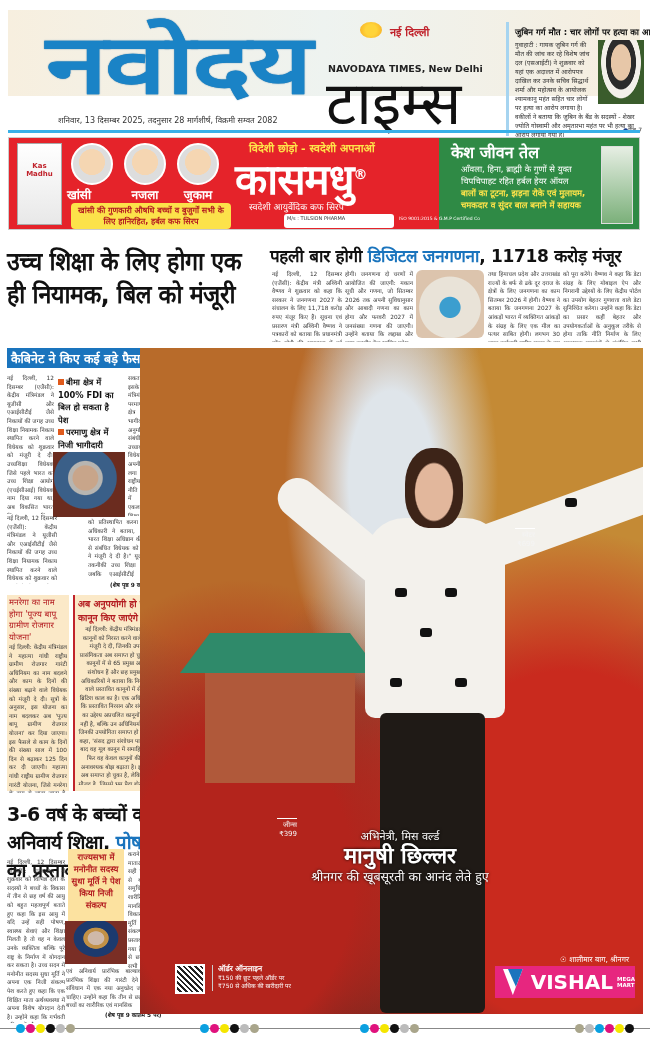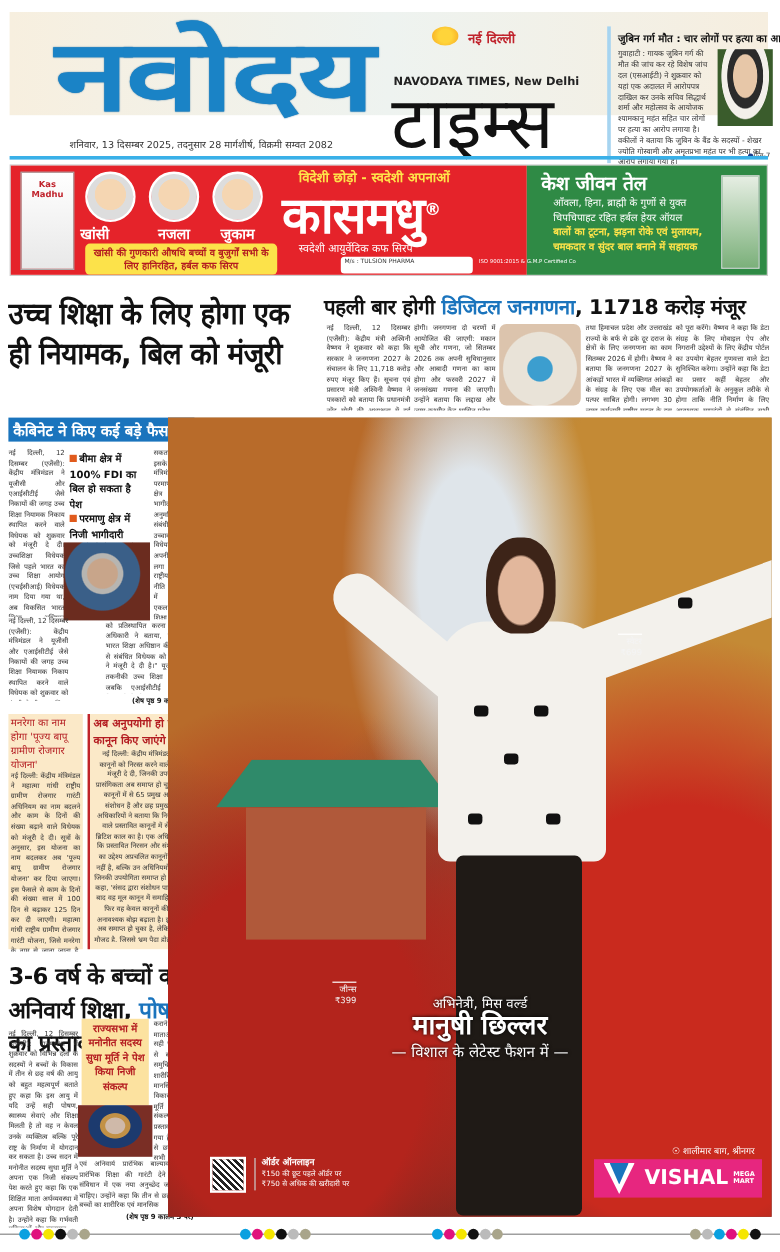--- a/index.html
+++ b/index.html
@@ -15,21 +15,21 @@
 .ear{position:absolute;left:498px;top:12px;width:142px;height:114px;border-left:3px solid #a6d4f0;padding:4px 4px 0 6px}
 .ear-h{font-size:8.5px;font-weight:bold;color:#111;white-space:nowrap}
 .ear-body{font-size:6.3px;line-height:9px;color:#333;margin-top:3px}
 .ear-photo{float:right;width:46px;height:64px;margin:0 0 2px 4px;background:radial-gradient(ellipse at 50% 35%,#e7c7a8 0 30%,#2b2b2b 32% 45%,#f3f0ea 47% 60%,#3a5c2c 62%)}
 .ear-ref{position:absolute;right:6px;bottom:2px;font-size:6px;color:#333}
 .ear-ref:before{content:"\25CF ";color:#1c3e8c}
 .rule{position:absolute;left:8px;width:632px;height:3px;background:#39b0e8}
 .ad1{position:absolute;left:8px;top:137px;width:632px;height:93px;display:flex;border:1px solid #ccc}
 .ad1-red{position:relative;width:430px;height:100%;background:#e5232a;overflow:hidden}
 .ad1-green{position:relative;flex:1;height:100%;background:#2f8a45;padding:3px 6px}
-.box{position:absolute;left:8px;top:5px;width:45px;height:82px;background:linear-gradient(#fff,#e8e8e8);border:1px solid #aaa;font-size:7px;color:#c0232c;font-weight:bold;text-align:center;padding-top:6px}
+.box{position:absolute;left:8px;top:5px;width:45px;height:82px;background:linear-gradient(#fff,#e8e8e8);border:1px solid #aaa;font-size:7px;color:#c0232c;font-weight:bold;text-align:center;padding-top:18px}
 .kid{position:absolute;top:5px;width:42px;height:42px;border-radius:50%;background:radial-gradient(circle at 50% 45%,#f5d6b2 0 45%,#ddd 47%);border:2px solid #fff}
 .kid-lbl{position:absolute;top:48px;width:60px;text-align:center;font-size:12px;font-weight:bold;color:#fff}
 .ad1-note{position:absolute;left:62px;top:65px;width:160px;background:#fce24a;border-radius:4px;font-size:8px;font-weight:bold;color:#b41d21;text-align:center;line-height:11px;padding:2px}
 .ad1-tag{position:absolute;left:240px;top:2px;font-size:11px;font-weight:bold;color:#ffe44a}
 .ad1-brand{position:absolute;left:226px;top:11px;font-size:42px;font-weight:bold;color:#fff;letter-spacing:-1px}
 .ad1-sub{position:absolute;left:240px;top:62px;font-size:9px;color:#fff}
 .ad1-mfr{position:absolute;left:275px;top:76px;width:110px;height:14px;background:#fff;border-radius:3px;font-size:5px;color:#333;padding:1px 3px}
 .g-title{font-size:16px;font-weight:bold;color:#fff;margin-left:6px}
 .g-line{font-size:8.4px;color:#fff;line-height:12px;margin-left:16px}
 .g-y{color:#ffe44a;font-weight:bold}
@@ -75,21 +75,21 @@
 .price:before{content:"";display:block;width:20px;height:1px;background:#fff;margin:0 auto 2px}
 .ad-copy{position:absolute;left:110px;top:480px;width:300px;text-align:center;color:#fff;text-shadow:0 0 3px #000}
 .ad-copy .c1{font-size:11px}
 .ad-copy .c2{font-size:22px;font-weight:bold;line-height:26px}
 .ad-copy .c3{font-size:12.5px;line-height:16px}
 .ad-copy .c4{font-size:12.5px;line-height:16px}
 .loc{position:absolute;right:14px;top:606px;font-size:7.5px;color:#fff}
 .vm{position:absolute;right:8px;top:618px;width:140px;height:32px;background:#e7267f;display:flex;align-items:center;padding-left:8px}
 .vm-v{width:26px;height:26px;background:#fff;clip-path:polygon(0 0,100% 0,50% 100%);position:relative}
 .vm-v:after{content:"";position:absolute;left:5px;top:0;width:16px;height:18px;background:#1a74bd;clip-path:polygon(0 0,100% 0,50% 100%)}
-.vm-txt{color:#fff;font-size:17px;font-weight:bold;margin-left:8px}
+.vm-txt{color:#fff;font-size:20px;font-weight:bold;margin-left:8px}
 .vm-sub{color:#fff;font-size:5.5px;font-weight:bold;line-height:6px;margin-left:4px}
 .qr{position:absolute;left:35px;top:616px;width:30px;height:30px;background:repeating-linear-gradient(45deg,#fff 0 2px,#222 2px 4px);border:2px solid #fff}
 .order{position:absolute;left:72px;top:617px;color:#fff;font-size:6px;line-height:8.5px;border-left:1px solid #ccc;padding-left:5px}
 .order b{font-size:7.5px}
 .reg{position:absolute;display:flex;gap:1px}
 .reg i{display:inline-block;width:9px;height:9px;border-radius:50%}
 .bottom-rule{position:absolute;left:0;top:1028px;width:650px;height:1px;background:#888}
 </style>
 </head>
 <body>
@@ -203,21 +203,21 @@
         <div>स्वेटर</div>
         <div>₹699</div>
       </div>
     <div class="price" style="left:137px;top:470px">
         <div>जीन्स</div>
         <div>₹399</div>
       </div>
     <div class="ad-copy">
       <div class="c1">अभिनेत्री, मिस वर्ल्ड</div>
       <div class="c2">मानुषी छिल्लर</div>
-      <div class="c4">— विशाल के लेटेस्ट फैशन में —</div>
+      <div class="c3">श्रीनगर की खूबसूरती का आनंद लेते हुए</div>
     </div>
     <div class="loc"><span>☉ </span><span>शालीमार बाग, श्रीनगर</span></div>
     <div class="qr"></div>
     <div class="order">
       <b>ऑर्डर ऑनलाइन</b><br>
       <span>₹150 की छूट पहले ऑर्डर पर</span><br>
       <span>₹750 से अधिक की खरीदारी पर</span>
     </div>
     <div class="vm">
       <div class="vm-v"></div>

